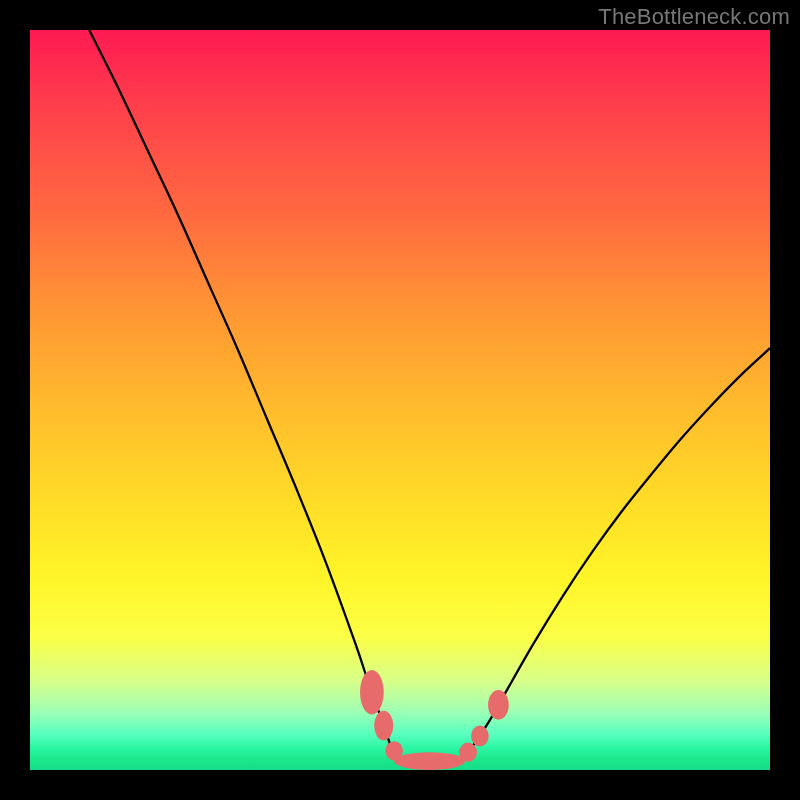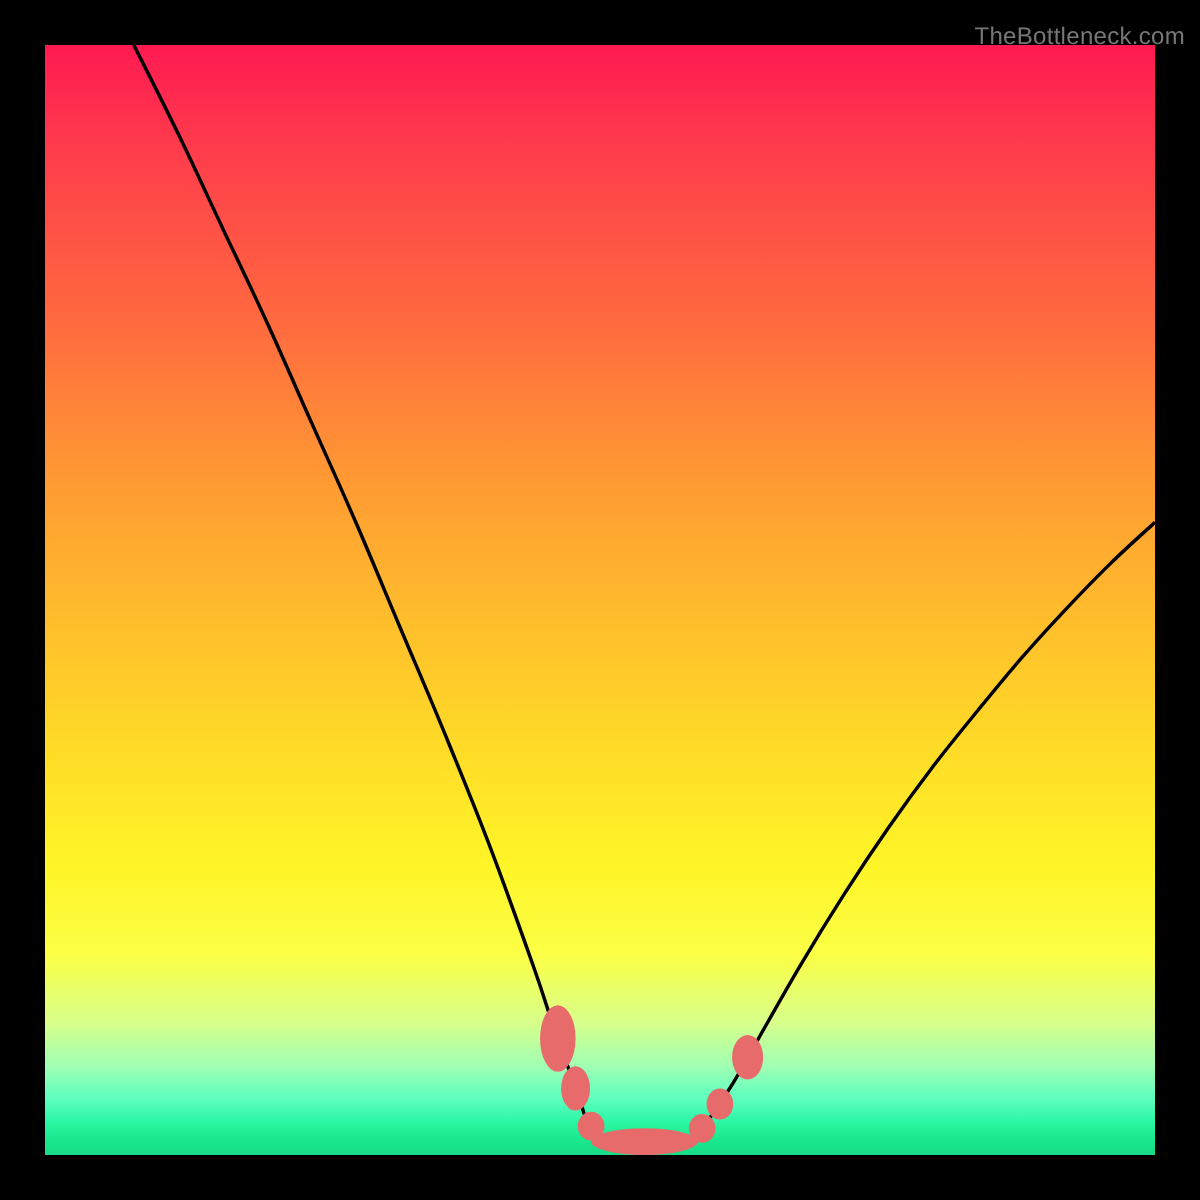--- a/index.html
+++ b/index.html
@@ -42,24 +42,24 @@
       #18db87 100%
     );
   }
   .plot svg {
     position: absolute;
     top: 0;
     left: 0;
   }
   .watermark {
     position: absolute;
-    top: 16px;
+    top: 4px;
     right: 10px;
     color: #777;
-    font-size: 16px;
+    font-size: 22px;
     font-weight: 500;
     letter-spacing: 0.2px;
     pointer-events: none;
   }
 </style>
 </head>
 <body>
 
 <div class="frame">
   <div class="plot">

